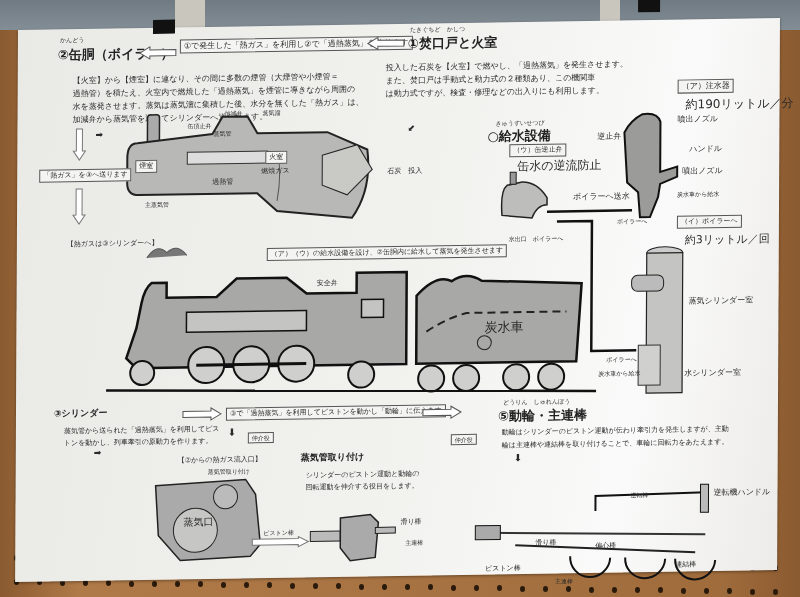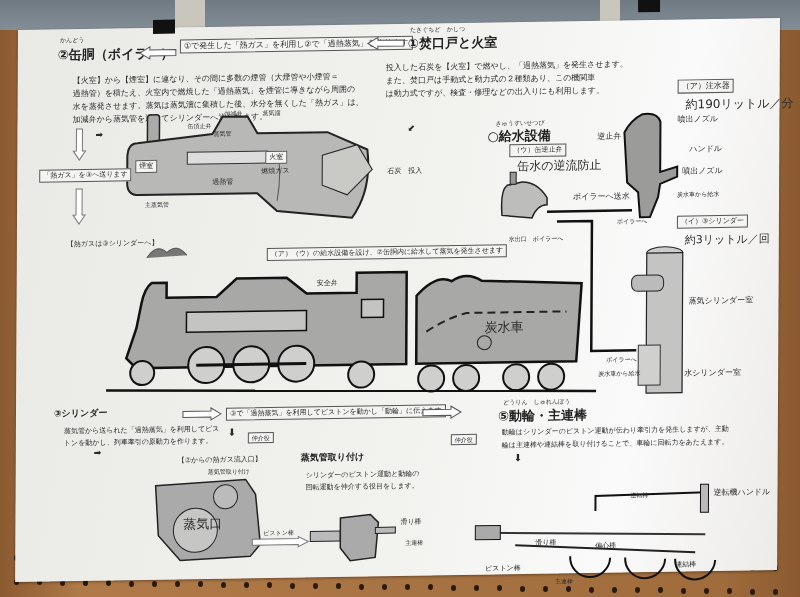--- a/index.html
+++ b/index.html
@@ -169,21 +169,21 @@
   <div class="t" style="left:668px;top:76px;font-size:12px">約190リットル／分</div>
   <svg style="left:605px;top:92px" width="55" height="110">
     <path d="M20 2 Q35 0 38 10 L38 60 L55 55 L55 65 L38 72 L36 85 L28 105 L18 105 L16 80 L5 70 L2 20 Q8 8 20 2 Z" fill="#9b9b99" stroke="#111" stroke-width="2"></path>
   </svg>
   <div class="t" style="left:660px;top:94px;font-size:8px">噴出ノズル</div>
   <div class="t" style="left:580px;top:110px;font-size:8px">逆止弁</div>
   <div class="t" style="left:672px;top:124px;font-size:8px">ハンドル</div>
   <div class="t" style="left:665px;top:146px;font-size:8px">噴出ノズル</div>
   <div class="t" style="left:660px;top:170px;font-size:6px">炭水車から給水</div>
   <div class="t" style="left:600px;top:196px;font-size:6px">ボイラーへ</div>
-  <div class="t box" style="left:660px;top:196px;font-size:7px">（イ）③シリンダー</div>
+  <div class="t box" style="left:660px;top:196px;font-size:7px">（イ）ボイラーへ</div>
   <div class="t" style="left:668px;top:212px;font-size:11px">約3リットル／回</div>
 
   <svg style="left:620px;top:225px" width="60" height="150">
     <ellipse cx="28" cy="8" rx="18" ry="6" fill="#ccc" stroke="#222"></ellipse>
     <rect x="10" y="8" width="36" height="140" fill="#c4c4c2" stroke="#222" stroke-width="1.2"></rect>
     <rect x="-5" y="30" width="32" height="16" rx="6" fill="#bbb" stroke="#222"></rect>
     <rect x="2" y="100" width="22" height="40" fill="#d0d0ce" stroke="#333"></rect>
   </svg>
   <div class="t" style="left:672px;top:276px;font-size:8px">蒸気シリンダー室</div>
   <div class="t" style="left:590px;top:334px;font-size:6px">ボイラーへ</div>
@@ -226,21 +226,21 @@
   <div class="t" style="left:48px;top:397px;font-size:7px">蒸気管から送られた「過熱蒸気」を利用してピス</div>
   <div class="t" style="left:48px;top:409px;font-size:7px">トンを動かし、列車牽引の原動力を作ります。</div>
   <div class="t box" style="left:232px;top:406px;font-size:6px">仲介役</div>
   <div class="t" style="left:162px;top:428px;font-size:7px">【②からの熱ガス流入口】</div>
   <div class="t" style="left:192px;top:440px;font-size:6px">蒸気管取り付け</div>
   <svg style="left:135px;top:448px" width="115" height="85">
     <path d="M5 10 L95 5 L105 20 L110 70 L100 82 L30 85 L8 60 Z" fill="#aaa" stroke="#222" stroke-width="1.5"></path>
     <circle cx="45" cy="55" r="22" fill="#c6c6c4" stroke="#222"></circle>
     <circle cx="75" cy="22" r="12" fill="#bbb" stroke="#222"></circle>
   </svg>
-  <div class="t" style="left:168px;top:487px;font-size:13px">蒸気口</div>
+  <div class="t" style="left:168px;top:487px;font-size:10px">蒸気口</div>
   <div class="t" style="left:248px;top:502px;font-size:6px">ピストン棒</div>
   <svg style="left:235px;top:510px" width="60" height="12">
       <path d="M58 6 L48 1 L48 3 L2 3 L2 9 L48 9 L48 11 Z" fill="#fff" stroke="#777"></path>
     </svg>
 
   <div class="t big" style="left:285px;top:426px;font-size:9px">蒸気管取り付け</div>
   <div class="t" style="left:290px;top:445px;font-size:7px">シリンダーのピストン運動と動輪の</div>
   <div class="t" style="left:290px;top:457px;font-size:7px">回転運動を仲介する役目をします。</div>
   <svg style="left:295px;top:488px" width="85" height="50">
     <rect x="0" y="18" width="30" height="10" fill="#bbb" stroke="#222"></rect>

